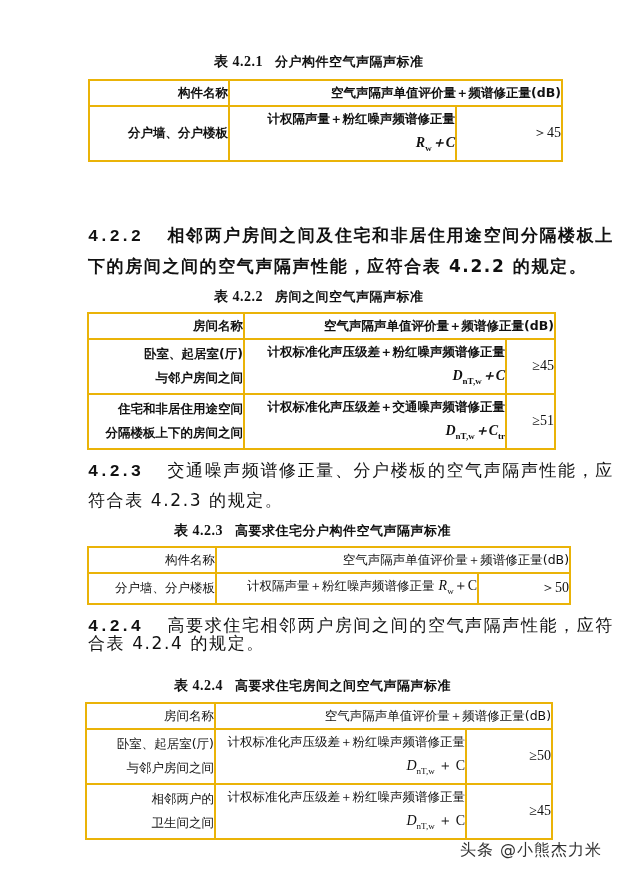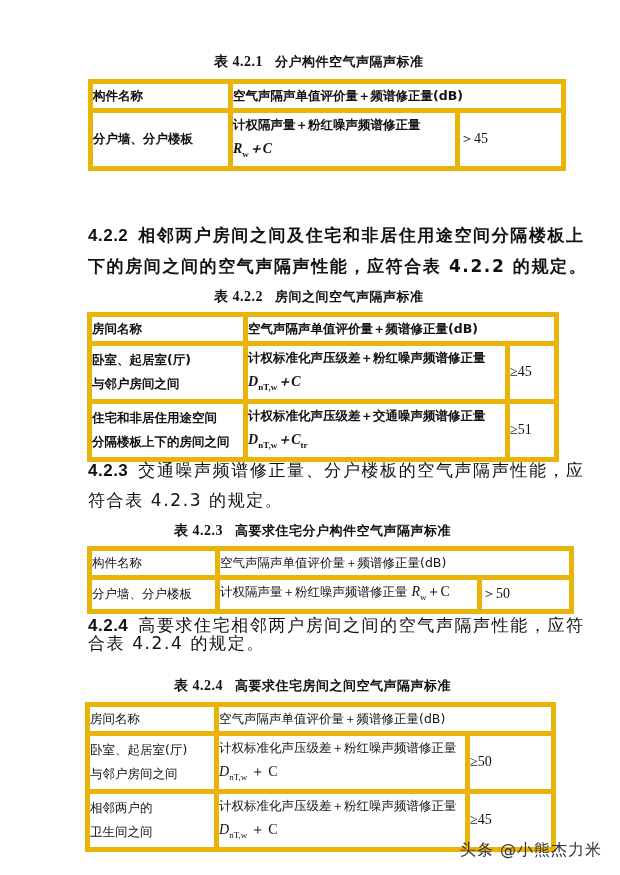--- a/index.html
+++ b/index.html
@@ -5,26 +5,26 @@
   html, body { margin: 0; padding: 0; }
   body {
     width: 620px; height: 875px; background: #ffffff; position: relative; overflow: hidden;
     font-family: "DejaVu Sans", "Liberation Sans", sans-serif; color: #111;
   }
   .abs { position: absolute; }
   .caption { font-weight: bold; font-size: 13px; color: #111; white-space: nowrap; letter-spacing: 0.5px; }
   .caption .num { font-family: "Liberation Serif", serif; font-size: 14px; margin-right: 12px; }
   .para { font-size: 17px; line-height: 30px; color: #111; white-space: nowrap; letter-spacing: 1.6px; }
   .para.bold { font-weight: bold; }
-  .para .secnum { font-family: Liberation Sans, sans-serif; font-weight: bold; margin-right: 10px; letter-spacing: 0.5px; }
+  .para .secnum { font-family: Liberation Mono, monospace; font-weight: bold; margin-right: 26px; letter-spacing: 0.5px; }
   table.std {
     position: absolute; border-collapse: collapse; table-layout: fixed;
     border: 2px solid #1a1a1a;
   }
-  table.std td { border: 5px solid #eab308; text-align: left; vertical-align: middle; padding: 0; color: #111; }
+  table.std td { border: 2px solid #eab308; text-align: right; vertical-align: middle; padding: 0; color: #111; }
   table.bold td { font-weight: bold; font-size: 12.5px; line-height: 24px; }
   table.light td { font-weight: normal; font-size: 12.5px; line-height: 24px; }
   .formula { font-family: "Liberation Serif", serif; font-style: italic; font-size: 14px; }
   .formula sub { font-size: 9px; font-style: normal; }
   .val { font-family: "Liberation Serif", serif; font-size: 14px; }
   table.bold .val { font-weight: normal; }
   .watermark { font-size: 16px; color: #333; letter-spacing: 1px; white-space: nowrap; }
 </style>
 </head>
 <body>

